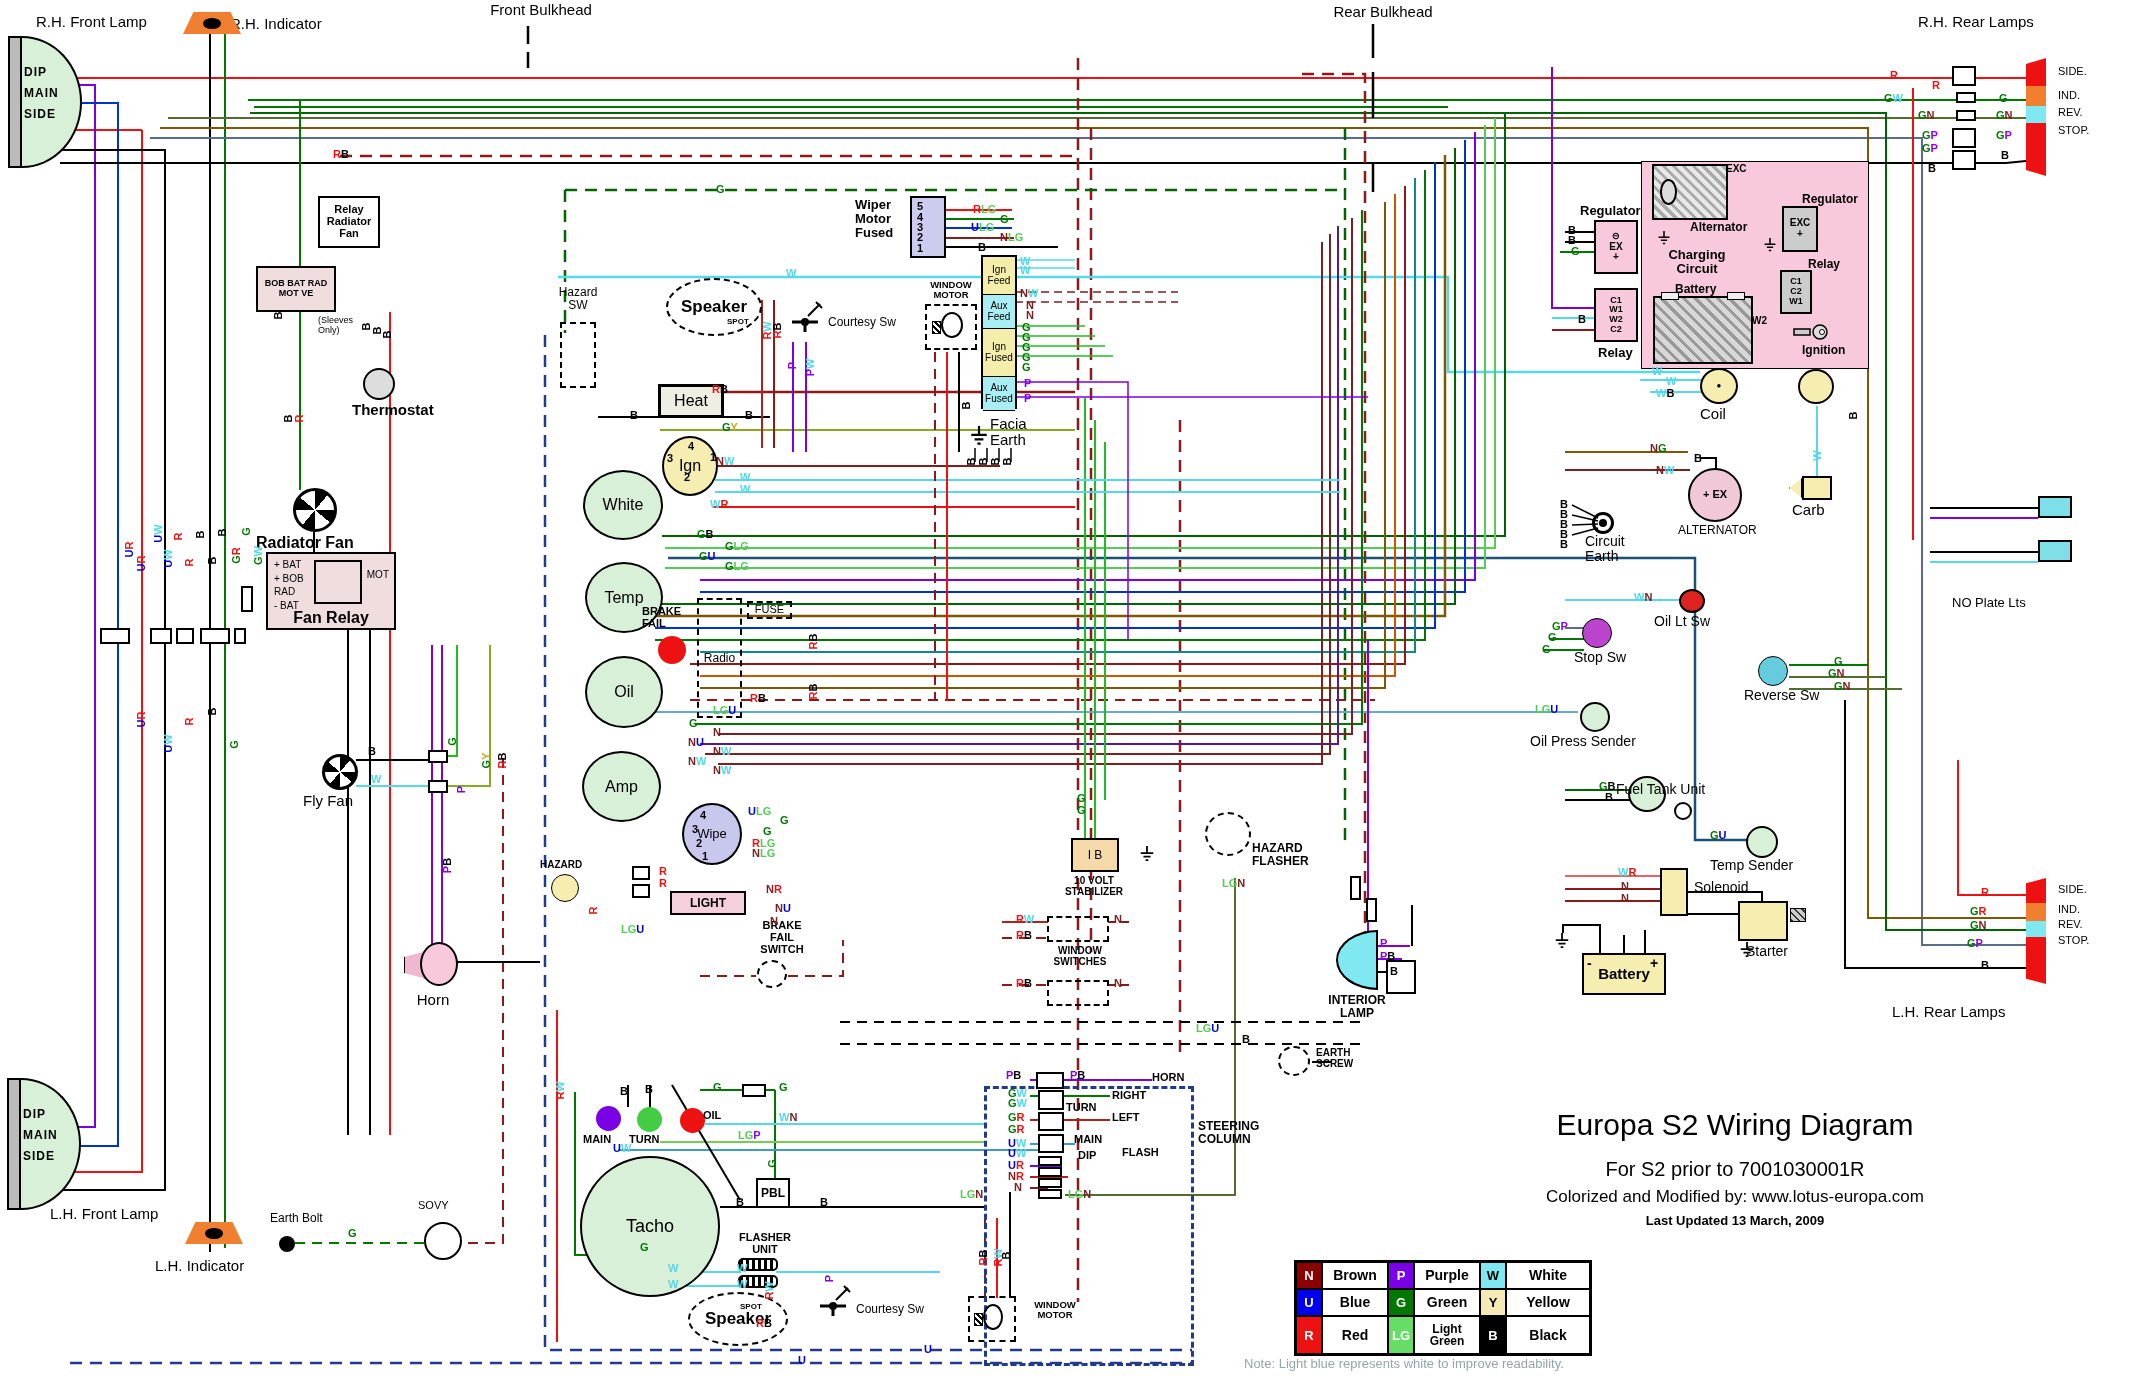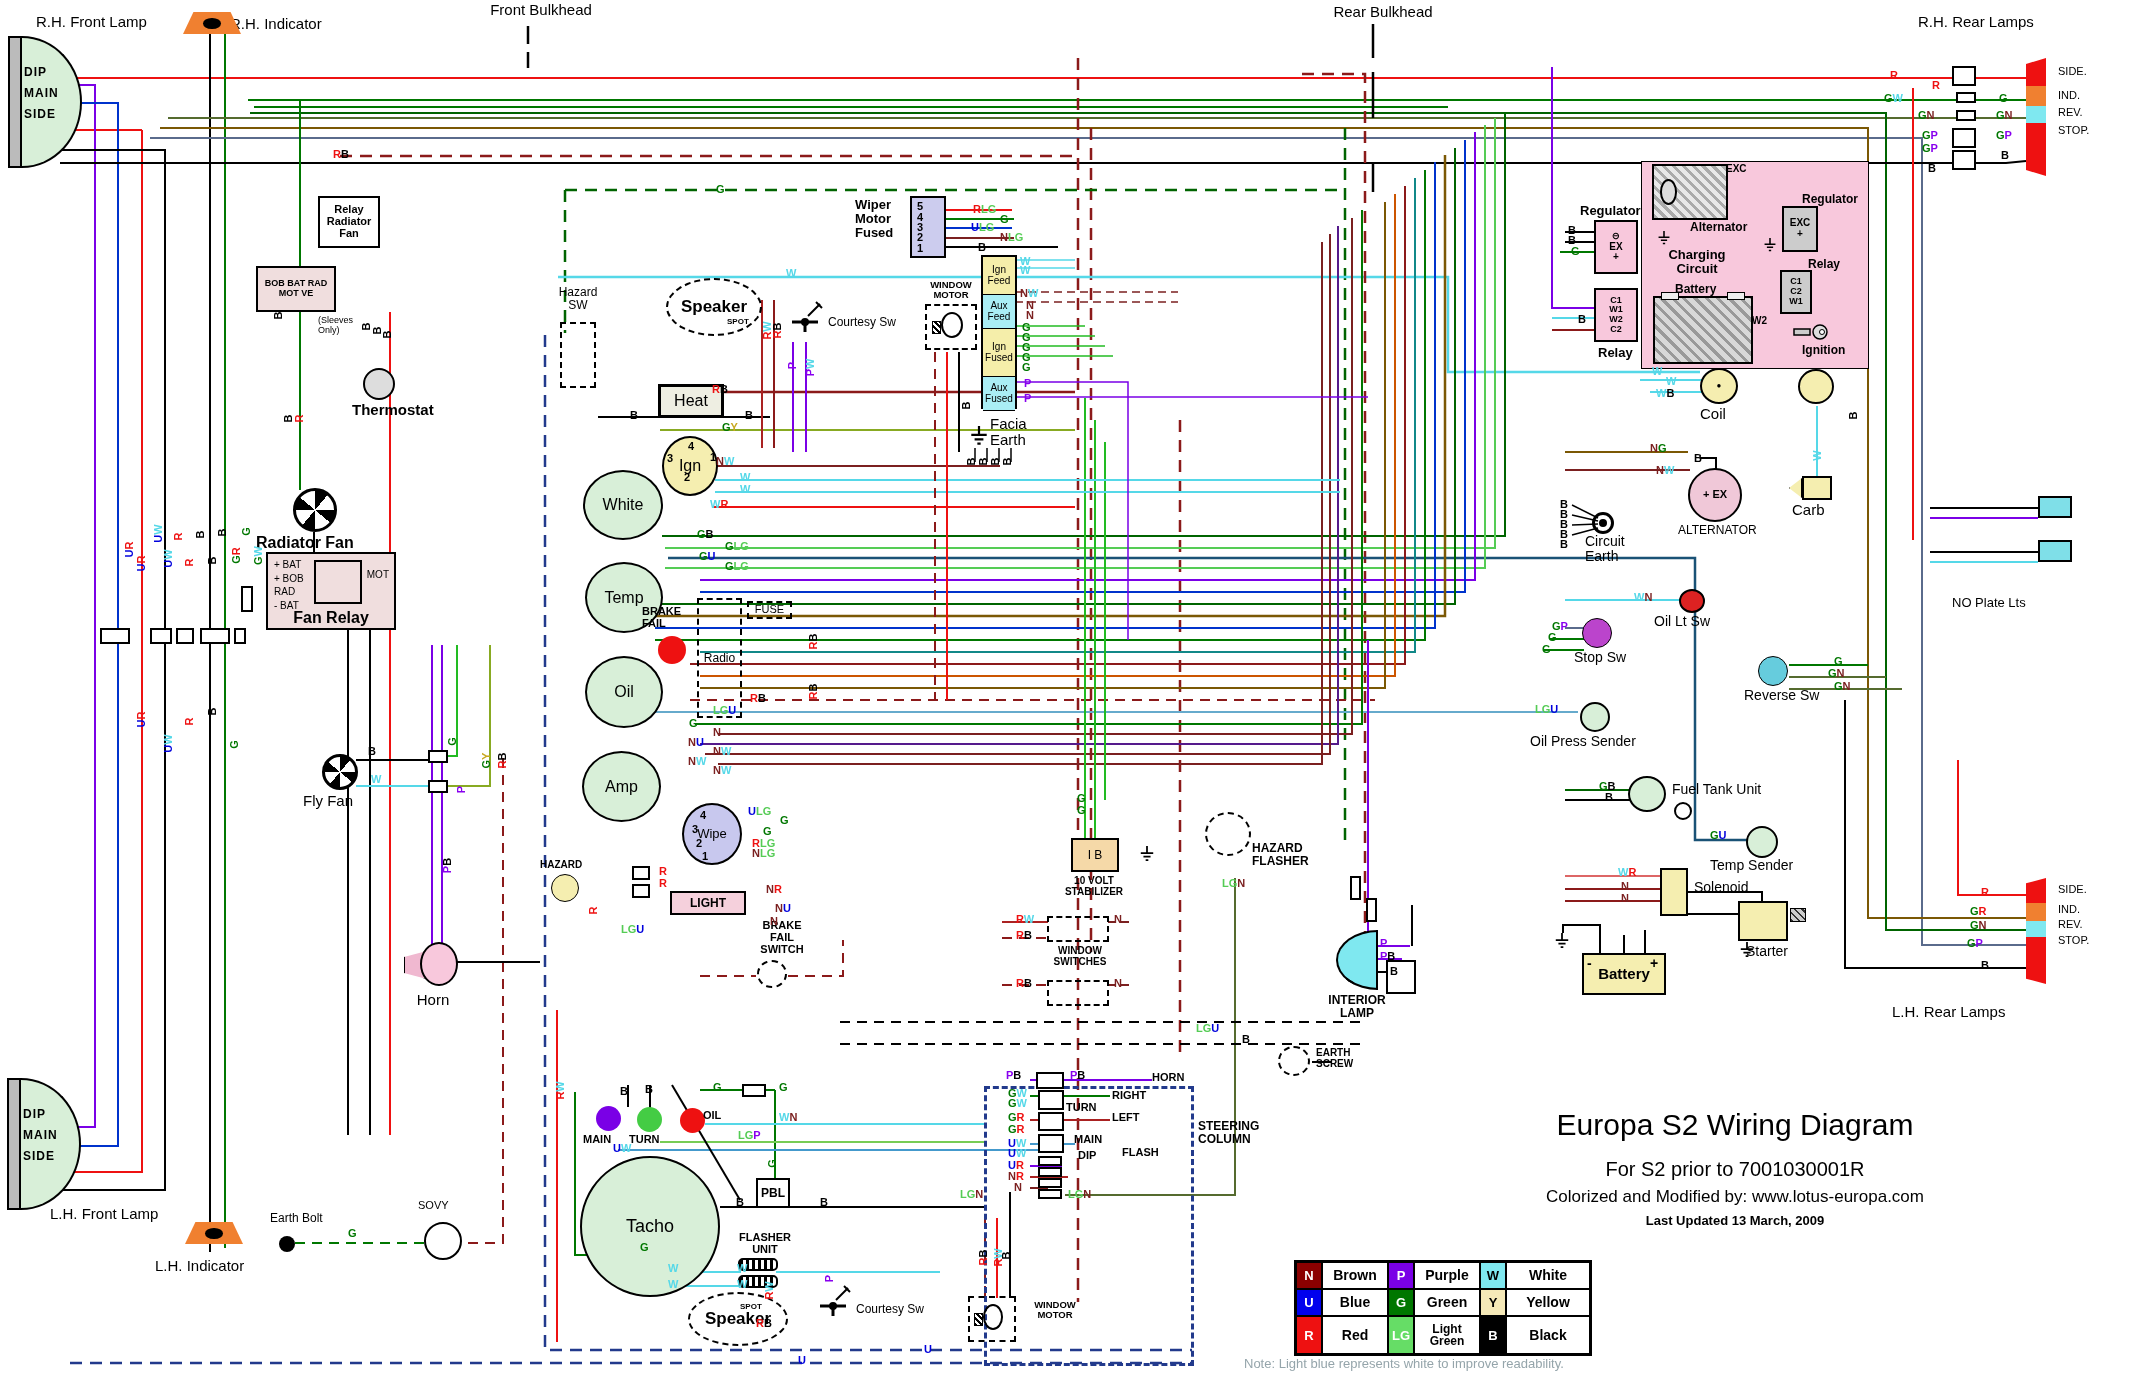--- a/index.html
+++ b/index.html
@@ -676,21 +676,21 @@
     <div class="cmp circ" style="left: 1758px; top: 656px; width: 30px; height: 30px; background: rgb(102, 204, 221); border: 1px solid rgb(0, 0, 0); border-radius: 50%;"></div>
     <div class="cmp lbl" style="left: 1744px; top: 688px; width: 100px; height: 14px; font-size: 14px;">
       <div>Reverse Sw</div>
     </div>
     <div class="cmp circ" style="left: 1580px; top: 702px; width: 30px; height: 30px; background: rgb(216, 239, 216); border: 2px solid rgb(0, 0, 0); border-radius: 50%;"></div>
     <div class="cmp lbl" style="left: 1530px; top: 734px; width: 145px; height: 14px; font-size: 14px;">
       <div>Oil Press Sender</div>
     </div>
     <div class="cmp circ" style="left: 1628px; top: 776px; width: 38px; height: 36px; background: rgb(216, 239, 216); border: 2px solid rgb(0, 0, 0); border-radius: 50%;"></div>
     <div class="cmp circ" style="left: 1674px; top: 802px; width: 18px; height: 18px; background: rgb(255, 255, 255); border: 2px solid rgb(0, 0, 0); border-radius: 50%;"></div>
-    <div class="cmp lbl" style="left: 1672px; top: 782px; width: 125px; height: 14px; font-size: 14px;">
+    <div class="cmp lbl" style="left: 1616px; top: 782px; width: 125px; height: 14px; font-size: 14px;">
       <div>Fuel Tank Unit</div>
     </div>
     <div class="cmp circ" style="left: 1746px; top: 826px; width: 32px; height: 32px; background: rgb(216, 239, 216); border: 2px solid rgb(0, 0, 0); border-radius: 50%;"></div>
     <div class="cmp lbl" style="left: 1710px; top: 858px; width: 112px; height: 14px; font-size: 14px;">
       <div>Temp Sender</div>
     </div>
     <div class="cmp box" style="left: 1660px; top: 868px; width: 28px; height: 48px; background: rgb(245, 238, 176); border: 2px solid rgb(0, 0, 0);"></div>
     <div class="cmp lbl" style="left: 1694px; top: 880px; width: 72px; height: 14px; font-size: 14px;">
       <div>Solenoid</div>
     </div>

